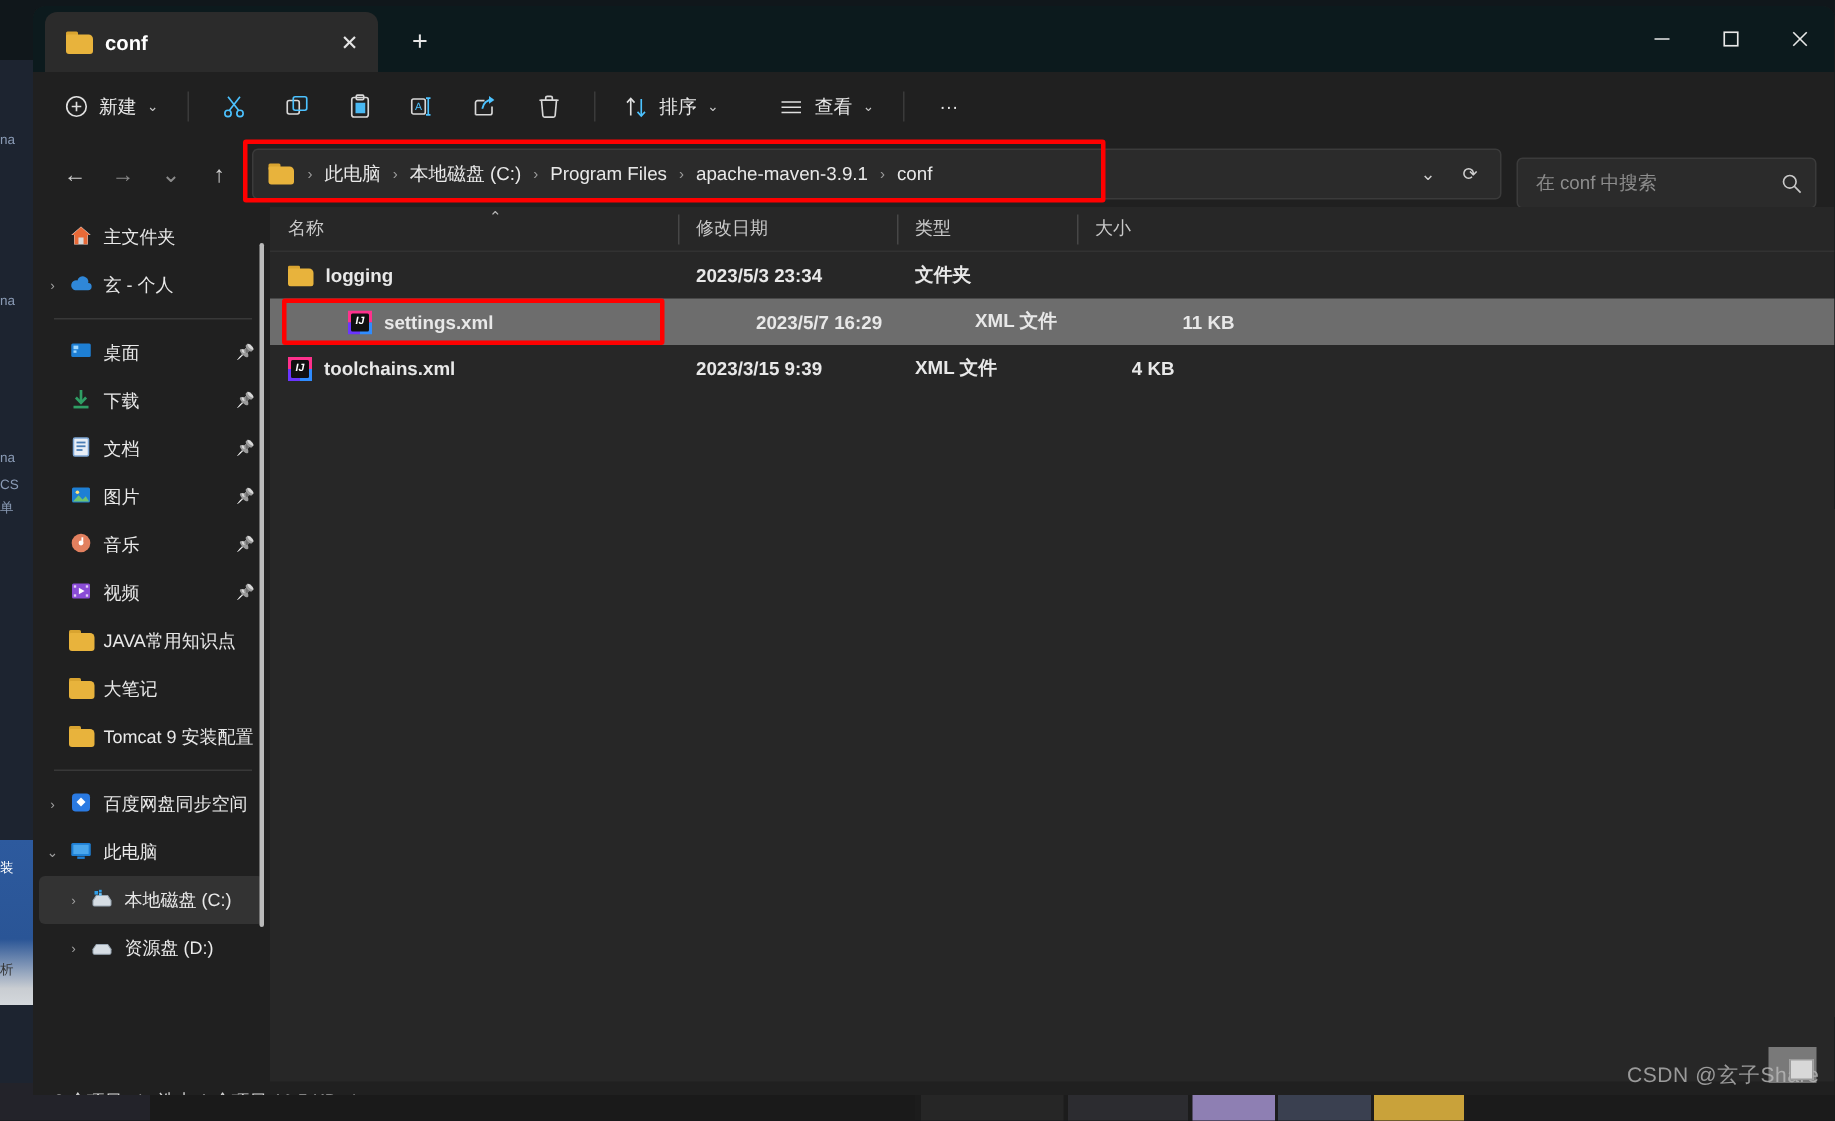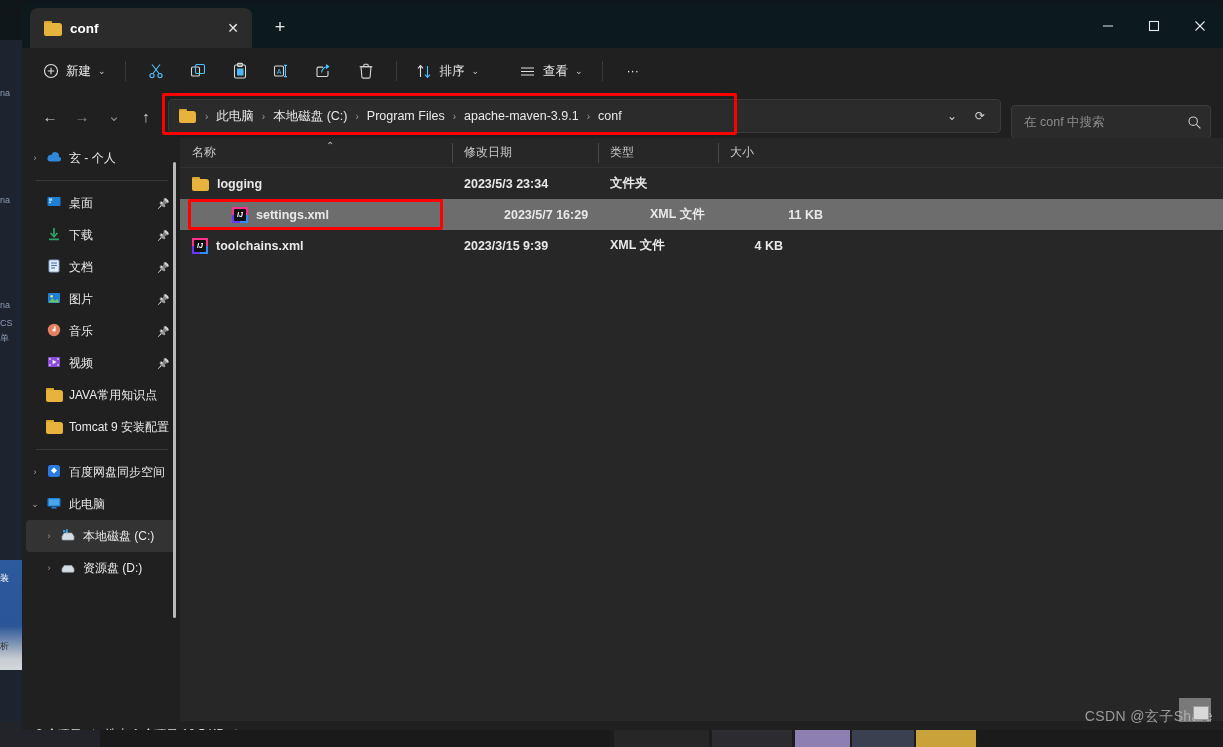--- a/index.html
+++ b/index.html
@@ -421,20 +421,31 @@
         <line x1="9.3" y1="9.3" x2="13.4" y2="13.4" stroke="#c9c9c9" stroke-width="1.1"></line>
       </svg>
     </div>
   </div>
 
   <div class="bodysplit">
 
     <div class="sidebar">
       <div id="nav-list">
           <div class="nav-item">
+            <span class="nav-exp"></span>
+            <span class="nav-ico">
+              <span><svg width="16" height="16" viewBox="0 0 16 16">
+                  <path d="M8 2 L14.5 7.6 H12.6 V14 H3.4 V7.6 H1.5 Z" fill="#d8d8d8"></path>
+                  <path d="M8 2 L14.5 7.6 H12.6 V14 H9.6 V9.5 H6.4 V14 H3.4 V7.6 H1.5 Z" fill="#f0643c" opacity="0"></path>
+                  <path d="M8 2.4 L14 7.6 H12.3 V13.8 H9.7 V9.4 H6.3 V13.8 H3.7 V7.6 H2 Z" fill="#e86a38"></path>
+                </svg></span>
+            </span>
+            <span class="nav-label">主文件夹</span>
+          </div>
+          <div class="nav-item">
             <span class="nav-exp">›</span>
             <span class="nav-ico">
               <span><svg width="16" height="16" viewBox="0 0 16 16">
                   <path d="M4 12.5 h8.6 a2.4 2.4 0 0 0 0.2 -4.8 A3.6 3.6 0 0 0 5.6 6 A3.1 3.1 0 0 0 4 12.5 Z" fill="#2f87d8"></path>
                 </svg></span>
             </span>
             <span class="nav-label">玄 - 个人</span>
           </div>
           <div class="nav-sep"></div>
           <div class="nav-item">
@@ -515,20 +526,30 @@
           </div>
           <div class="nav-item">
             <span class="nav-exp"></span>
             <span class="nav-ico">
               <span class="f-ico">
                 <span class="ft"></span>
                 <span class="fb"></span>
               </span>
             </span>
             <span class="nav-label">JAVA常用知识点</span>
+          </div>
+          <div class="nav-item">
+            <span class="nav-exp"></span>
+            <span class="nav-ico">
+              <span class="f-ico">
+                <span class="ft"></span>
+                <span class="fb"></span>
+              </span>
+            </span>
+            <span class="nav-label">大笔记</span>
           </div>
           <div class="nav-item">
             <span class="nav-exp"></span>
             <span class="nav-ico">
               <span class="f-ico">
                 <span class="ft"></span>
                 <span class="fb"></span>
               </span>
             </span>
             <span class="nav-label">Tomcat 9 安装配置</span>

